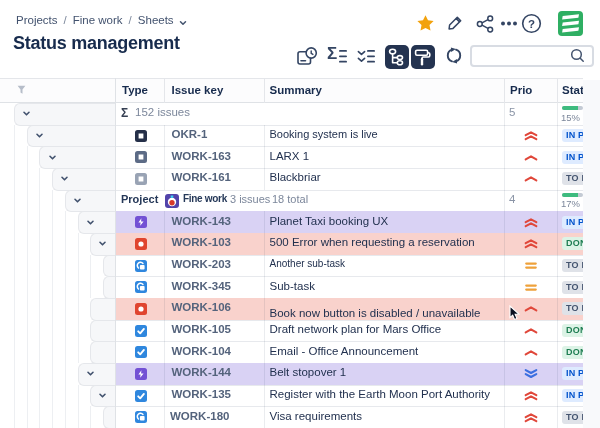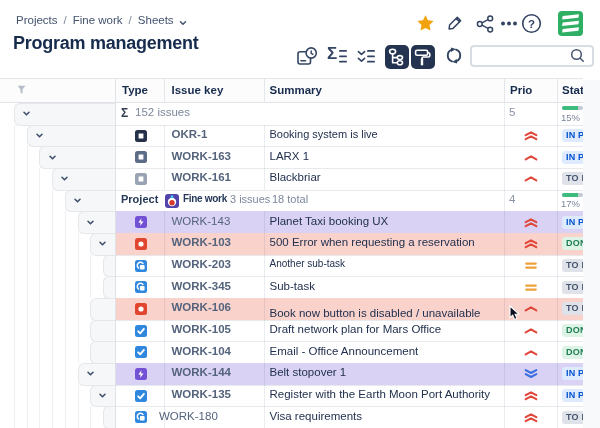--- a/index.html
+++ b/index.html
@@ -6,21 +6,21 @@
 font-family:"Liberation Sans",sans-serif;-webkit-font-smoothing:antialiased;}
 .abs{position:absolute;}
 svg{display:block;}
 </style></head>
 <body>
 
 <div class="abs" style="left:16px;top:14px;font-size:11.5px;color:#42526e;">Projects<span style="color:#7a869a;margin:0 6px;">/</span>Fine work<span style="color:#7a869a;margin:0 6px;">/</span>Sheets</div>
 <svg class="abs" style="left:178px;top:18px" width="10" height="10" viewBox="0 0 10 10" fill="none">
     <path d="M2.5 3.8 L5 6.3 L7.5 3.8" stroke="#44546f" stroke-width="1.5" stroke-linecap="round" stroke-linejoin="round"></path>
   </svg>
-<div class="abs" style="left:13px;top:33px;font-size:18px;font-weight:700;color:#172b4d;letter-spacing:-0.25px;">Program management</div>
+<div class="abs" style="left:13px;top:33px;font-size:18px;font-weight:700;color:#172b4d;letter-spacing:-0.25px;">Status management</div>
 
 <svg class="abs" style="left:416px;top:14px" width="19" height="19" viewBox="0 0 19 19">
     <path d="M9.5 1.2 L12 6.3 L17.6 7.1 L13.5 11 L14.5 16.6 L9.5 13.9 L4.5 16.6 L5.5 11 L1.4 7.1 L7 6.3 Z" fill="#f2a20d"></path>
   </svg>
 
 <svg class="abs" style="left:446px;top:14px" width="18" height="18" viewBox="0 0 18 18" fill="none">
     <path d="M11.3 3.3 L14.7 6.7 L7 14.4 L3.1 14.9 L3.6 11 Z M10.1 4.5 L13.5 7.9" stroke="#344563" stroke-width="1.5" stroke-linejoin="round"></path>
   </svg>
 
 <svg class="abs" style="left:475px;top:14px" width="20" height="20" viewBox="0 0 20 20" fill="none">
@@ -227,21 +227,21 @@
 <div style="position:absolute;left:77.5px;top:210.5px;width:37.5px;height:23px;background:#f6f7f9;border:1px solid #e5e7eb;border-right:none;border-radius:6px 0 0 6px;box-sizing:border-box"></div>
 <svg style="position:absolute;left:85.7px;top:217.7px" width="9" height="9" viewBox="0 0 9 9" fill="none">
     <path d="M2 3.3 L4.5 5.8 L7 3.3" stroke="#42526e" stroke-width="1.6" stroke-linecap="round" stroke-linejoin="round"></path>
   </svg>
 <div style="position:absolute;left:134.5px;top:216.2px">
     <svg width="12" height="12" viewBox="0 0 12 12">
       <rect width="12" height="12" rx="2.5" fill="#7351d4"></rect>
       <path d="M6.4 2.2 L3.4 6.4 H5.6 L5.2 9.8 L8.6 5.4 H6.1 Z" fill="#fff"></path>
     </svg>
   </div>
-<div style="position:absolute;left:171.5px;top:214.7px;font-size:11.5px;font-weight:400;color:#54637c">WORK-143</div>
+<div style="position:absolute;left:171.5px;top:214.7px;font-size:11.5px;font-weight:700;color:#54637c">WORK-143</div>
 <div style="position:absolute;left:269.5px;top:214.7px;font-size:11.5px;color:#22314f">Planet Taxi booking UX</div>
 <div style="position:absolute;left:523.5px;top:215.7px">
     <svg width="14" height="13" viewBox="0 0 14 13" fill="none">
       <path d="M1.7 6.2 L7 3.3 L12.3 6.2" stroke="#e0473a" stroke-width="2.1" stroke-linecap="round" stroke-linejoin="round"></path>
       <path d="M1.7 10.2 L7 7.3 L12.3 10.2" stroke="#e0473a" stroke-width="2.1" stroke-linecap="round" stroke-linejoin="round"></path>
     </svg>
   </div>
 <div style="position:absolute;left:562px;top:215.7px;height:13px;line-height:13px;padding:0 4px;border-radius:3px;background:#deebff;color:#0052cc;font-size:9px;font-weight:700;letter-spacing:0.2px;white-space:nowrap">IN PROGRESS</div>
 <div style="position:absolute;left:115px;top:233px;width:468px;height:22px;background:#f9d2cc"></div>
 <div style="position:absolute;left:115px;top:255px;width:468px;height:1px;background:rgba(23,43,77,0.10)"></div>
@@ -448,21 +448,21 @@
 <div style="position:absolute;left:77.5px;top:406px;width:1px;height:22px;background:#edeff2"></div>
 <div style="position:absolute;left:90.2px;top:406px;width:1px;height:22px;background:#edeff2"></div>
 <div style="position:absolute;left:102.9px;top:405.5px;width:12.1px;height:23px;background:#f6f7f9;border:1px solid #e5e7eb;border-right:none;border-radius:6px 0 0 6px;box-sizing:border-box"></div>
 <div style="position:absolute;left:134.5px;top:411.2px">
     <svg width="12" height="12" viewBox="0 0 12 12">
       <rect width="12" height="12" rx="2.5" fill="#2f87de"></rect>
       <path d="M7.95 3.44 A3.2 3.2 0 1 0 3.44 7.95" stroke="#fff" stroke-width="1.5" fill="none" stroke-linecap="round"></path>
       <rect x="4.9" y="4.9" width="4.7" height="4.7" rx="1" fill="#fff"></rect>
     </svg>
   </div>
-<div style="position:absolute;left:159px;top:409.7px;font-size:11.5px;font-weight:400;color:#54637c">WORK-180</div>
+<div style="position:absolute;left:170px;top:409.7px;font-size:11.5px;font-weight:700;color:#54637c">WORK-180</div>
 <div style="position:absolute;left:269.5px;top:409.7px;font-size:11.5px;color:#22314f">Visa requirements</div>
 <div style="position:absolute;left:523.5px;top:410.7px">
     <svg width="14" height="13" viewBox="0 0 14 13" fill="none">
       <path d="M1.7 6.2 L7 3.3 L12.3 6.2" stroke="#e0473a" stroke-width="2.1" stroke-linecap="round" stroke-linejoin="round"></path>
       <path d="M1.7 10.2 L7 7.3 L12.3 10.2" stroke="#e0473a" stroke-width="2.1" stroke-linecap="round" stroke-linejoin="round"></path>
     </svg>
   </div>
 <div style="position:absolute;left:562px;top:410.7px;height:13px;line-height:13px;padding:0 4px;border-radius:3px;background:#dfe2e8;color:#44546f;font-size:9px;font-weight:700;letter-spacing:0.2px;white-space:nowrap">TO DO</div>
 
 <div class="abs" style="left:115px;top:78px;width:1px;height:350px;background:#dfe2e6;"></div>

